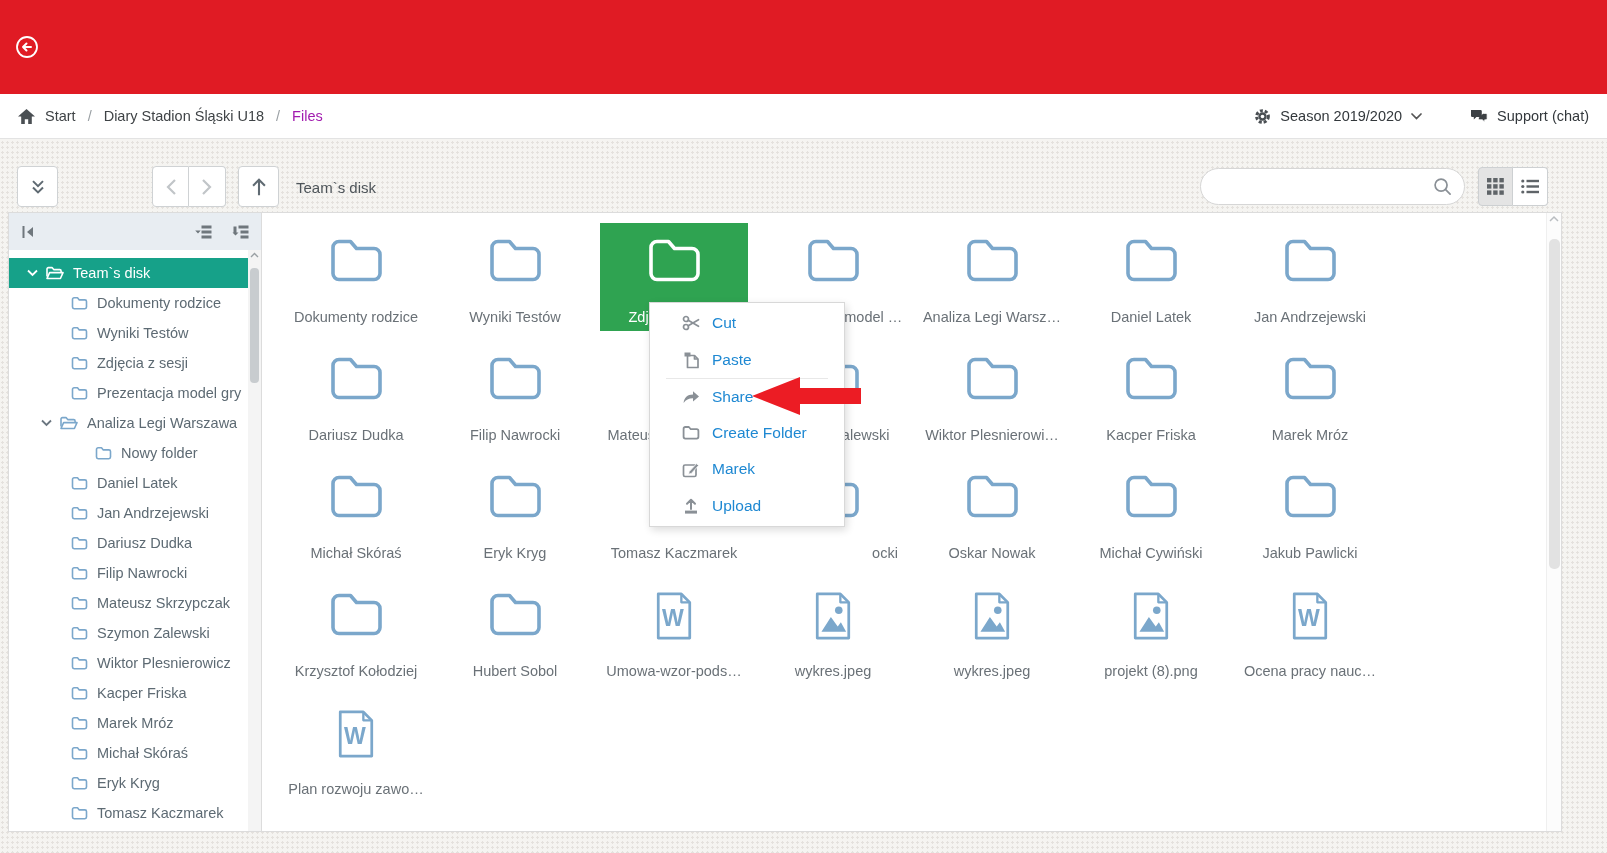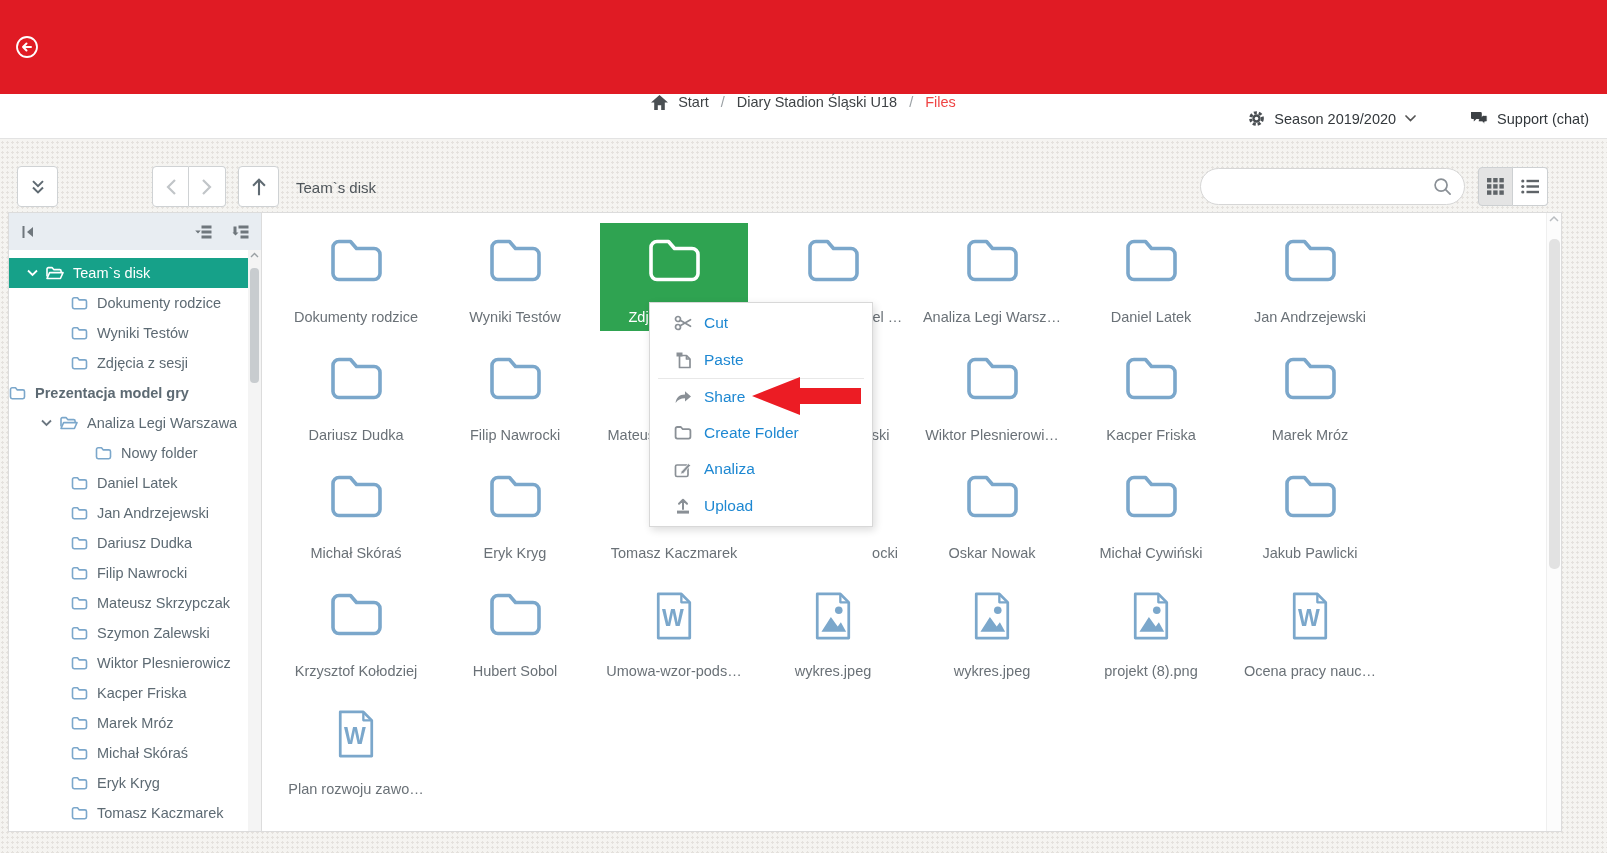--- a/index.html
+++ b/index.html
@@ -18,27 +18,27 @@
     background:var(--red,#e01b24);
     display:flex; align-items:center; padding-left:15px;
   }
   .back-btn{ width:24px; height:24px; cursor:pointer; display:flex; }
   .app-title{ color:#fff; font-size:20px; font-weight:bold; margin-left:12px; letter-spacing:.2px; }
 
   
   .crumb-bar{
     position:absolute; top:94px; left:0; right:0; height:45px;
     background:#fff; border-bottom:1px solid #e3e3e3;
-    display:flex; align-items:center; padding:0 18px; font-size:14.5px;flex-direction:column;
+    display:flex; align-items:center; padding:0 18px; font-size:14.5px;
   }
   .crumb-left{ display:flex; align-items:center; gap:10px; }
   .crumb-sep{ color:#9aa0a4; padding:0 2px; }
   .crumb-link{ color:#3f4346; cursor:pointer; }
-  .crumb-current{ color:#ef4444; }
-  .crumb-right{ margin-left:auto; display:flex; align-items:center; gap:16px; }
+  .crumb-current{ color:#a21caf; }
+  .crumb-right{ margin-left:auto; display:flex; align-items:center; gap:10px; }
   .season-group,.support-group{ display:flex; align-items:center; gap:9px; cursor:pointer; color:#33383c; }
   .support-group{ margin-left:38px; }
   .icon{ display:inline-flex; }
 
   
   .tb-btn{
     position:absolute; background:#fff; border:1px solid #cfd2d4; border-radius:4px;
     display:flex; align-items:center; justify-content:center; cursor:pointer;
   }
   #btn-collapse{ left:17px; top:166px; width:41px; height:41px; }
@@ -111,23 +111,23 @@
   .tile .tlabel{
     margin-top:auto; margin-bottom:6px; font-size:14.5px; color:#6a7177; white-space:nowrap;
   }
   .tile.selected{ background:var(--green,#2fa351); }
   .tile.selected .ticon{ color:#fff; }
   .tile.selected .tlabel{ color:#fff; }
   .tile.shift .tlabel{ transform:translateX(52px); }
 
   
   .context-menu{
-    position:absolute; left:649px; top:302px; width:224px; z-index:20;
+    position:absolute; left:649px; top:302px; width:196px; z-index:20;
     background:#fff; border:1px solid #d8d8d8; box-shadow:2px 3px 8px rgba(0,0,0,.14);
-    padding:2px 8px;
+    padding:2px 16px;
   }
   .menu-item{
     height:36.5px; display:flex; align-items:center; padding-left:15px; cursor:pointer;
   }
   .menu-item.divided{ border-top:1px solid #e8e8e8; }
   .menu-item .micon{ width:20px; display:flex; justify-content:center; color:#8a9096; }
   .menu-item .mlabel{ margin-left:11px; color:var(--blue,#1e88d2); font-size:15.5px; }
 
   
   .anno-arrow{ position:absolute; left:750px; top:375px; z-index:30; pointer-events:none; }
@@ -323,21 +323,21 @@
         <span class="tlabel">Wyniki Testów</span>
       </div>
       <div class="tree-row" style="padding-left: 62px;">
         <span class="ticon">
           <svg width="17" height="14" viewBox="0 0 17 14">
             <path d="M1.5 3.4 a1.6 1.6 0 0 1 1.6-1.6 h3.4 l1.8 2.1 h5.6 a1.6 1.6 0 0 1 1.6 1.6 v5.6 a1.6 1.6 0 0 1 -1.6 1.6 H3.1 a1.6 1.6 0 0 1 -1.6-1.6 Z" fill="none" stroke="currentColor" stroke-width="1.6" stroke-linejoin="round"></path>
           </svg>
         </span>
         <span class="tlabel">Zdjęcia z sesji</span>
       </div>
-      <div class="tree-row" style=" font-weight: bold;">
+      <div class="tree-row" style="padding-left: 62px;">
         <span class="ticon">
           <svg width="17" height="14" viewBox="0 0 17 14">
             <path d="M1.5 3.4 a1.6 1.6 0 0 1 1.6-1.6 h3.4 l1.8 2.1 h5.6 a1.6 1.6 0 0 1 1.6 1.6 v5.6 a1.6 1.6 0 0 1 -1.6 1.6 H3.1 a1.6 1.6 0 0 1 -1.6-1.6 Z" fill="none" stroke="currentColor" stroke-width="1.6" stroke-linejoin="round"></path>
           </svg>
         </span>
         <span class="tlabel">Prezentacja model gry</span>
       </div>
       <div class="tree-row" style="padding-left: 32px;">
         <span class="tchev">
           <svg width="11" height="8" viewBox="0 0 11 8">
@@ -768,21 +768,21 @@
       </span>
       <span class="mlabel">Create Folder</span>
     </div>
     <div class="menu-item">
       <span class="micon">
         <svg width="18" height="17" viewBox="0 0 18 17">
           <rect x="1.5" y="4" width="12.5" height="11.5" rx="1.5" fill="none" stroke="currentColor" stroke-width="1.7"></rect>
           <path d="M7.2 10.6 L14.6 2.6 l2 1.9 L9.4 12.4 L6.6 13.2 Z" fill="currentColor" stroke="#fff" stroke-width=".8"></path>
         </svg>
       </span>
-      <span class="mlabel">Analiza</span>
+      <span class="mlabel">Marek</span>
     </div>
     <div class="menu-item">
       <span class="micon">
         <svg width="18" height="18" viewBox="0 0 18 18">
           <path d="M9 12 V3 M5 6.8 L9 2.8 l4 4" fill="none" stroke="currentColor" stroke-width="2" stroke-linecap="round" stroke-linejoin="round"></path>
           <path d="M3 13.6 h12 v3 H3 Z" fill="currentColor"></path>
         </svg>
       </span>
       <span class="mlabel">Upload</span>
     </div>

